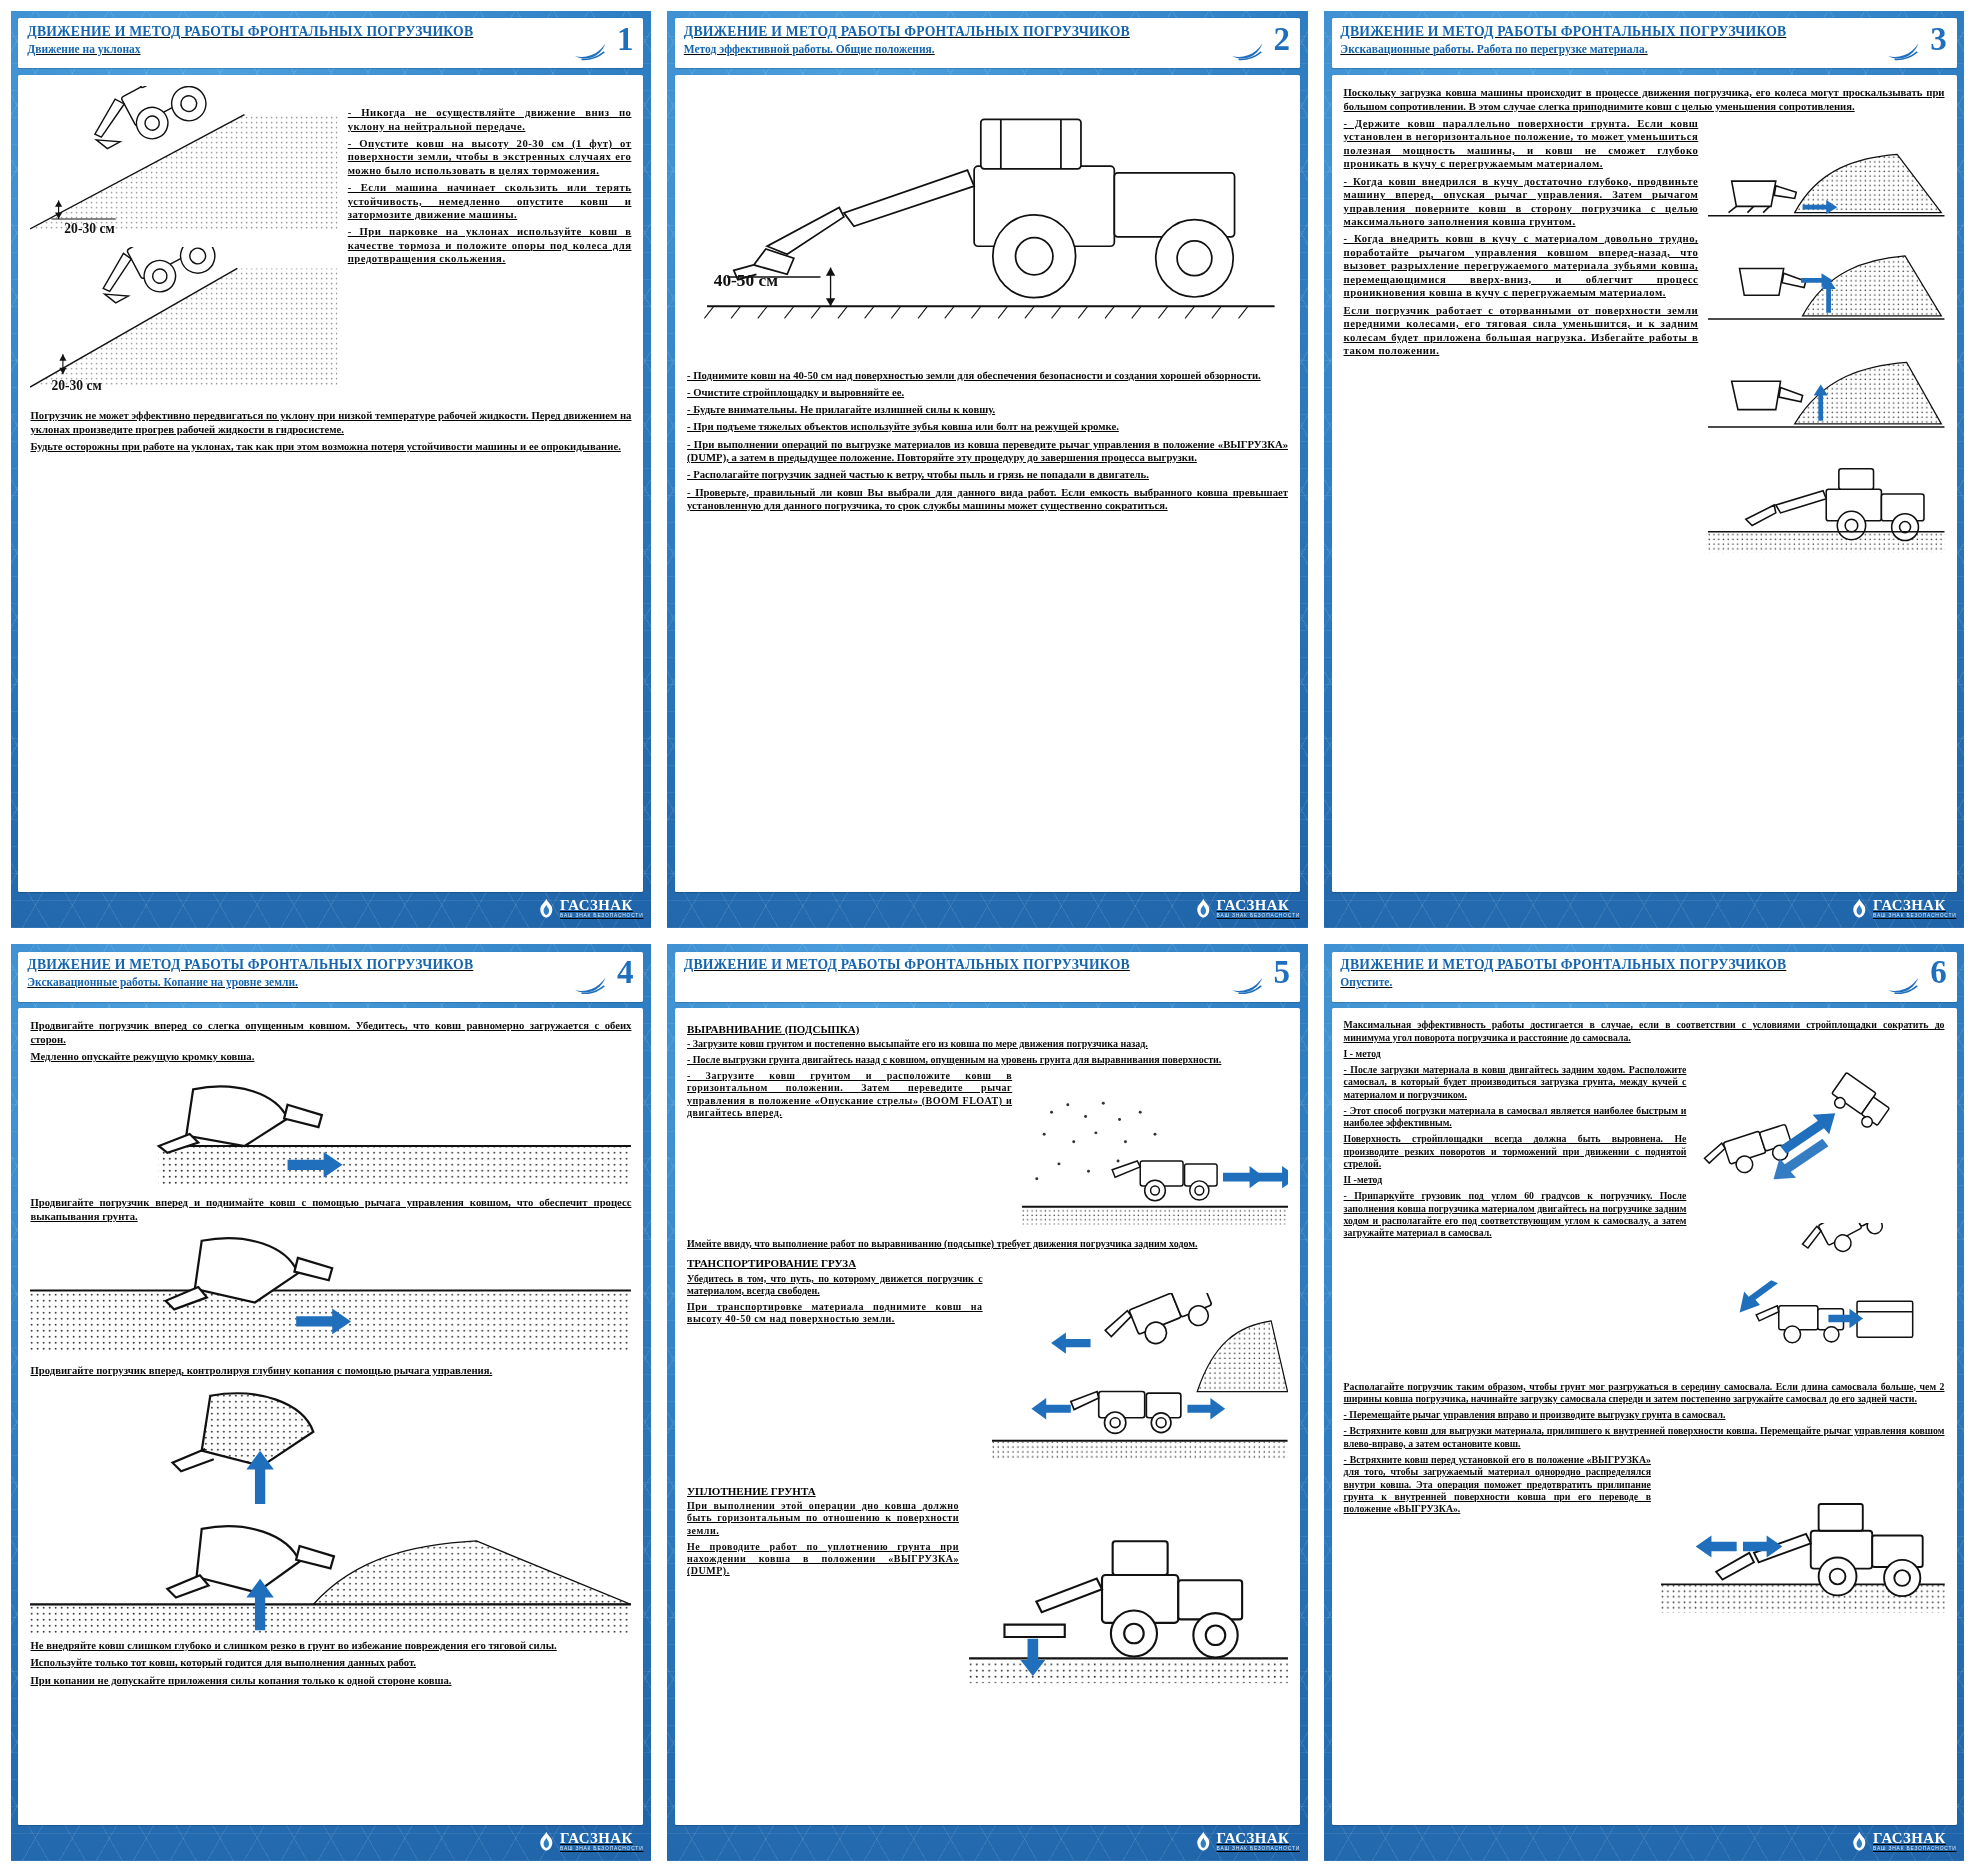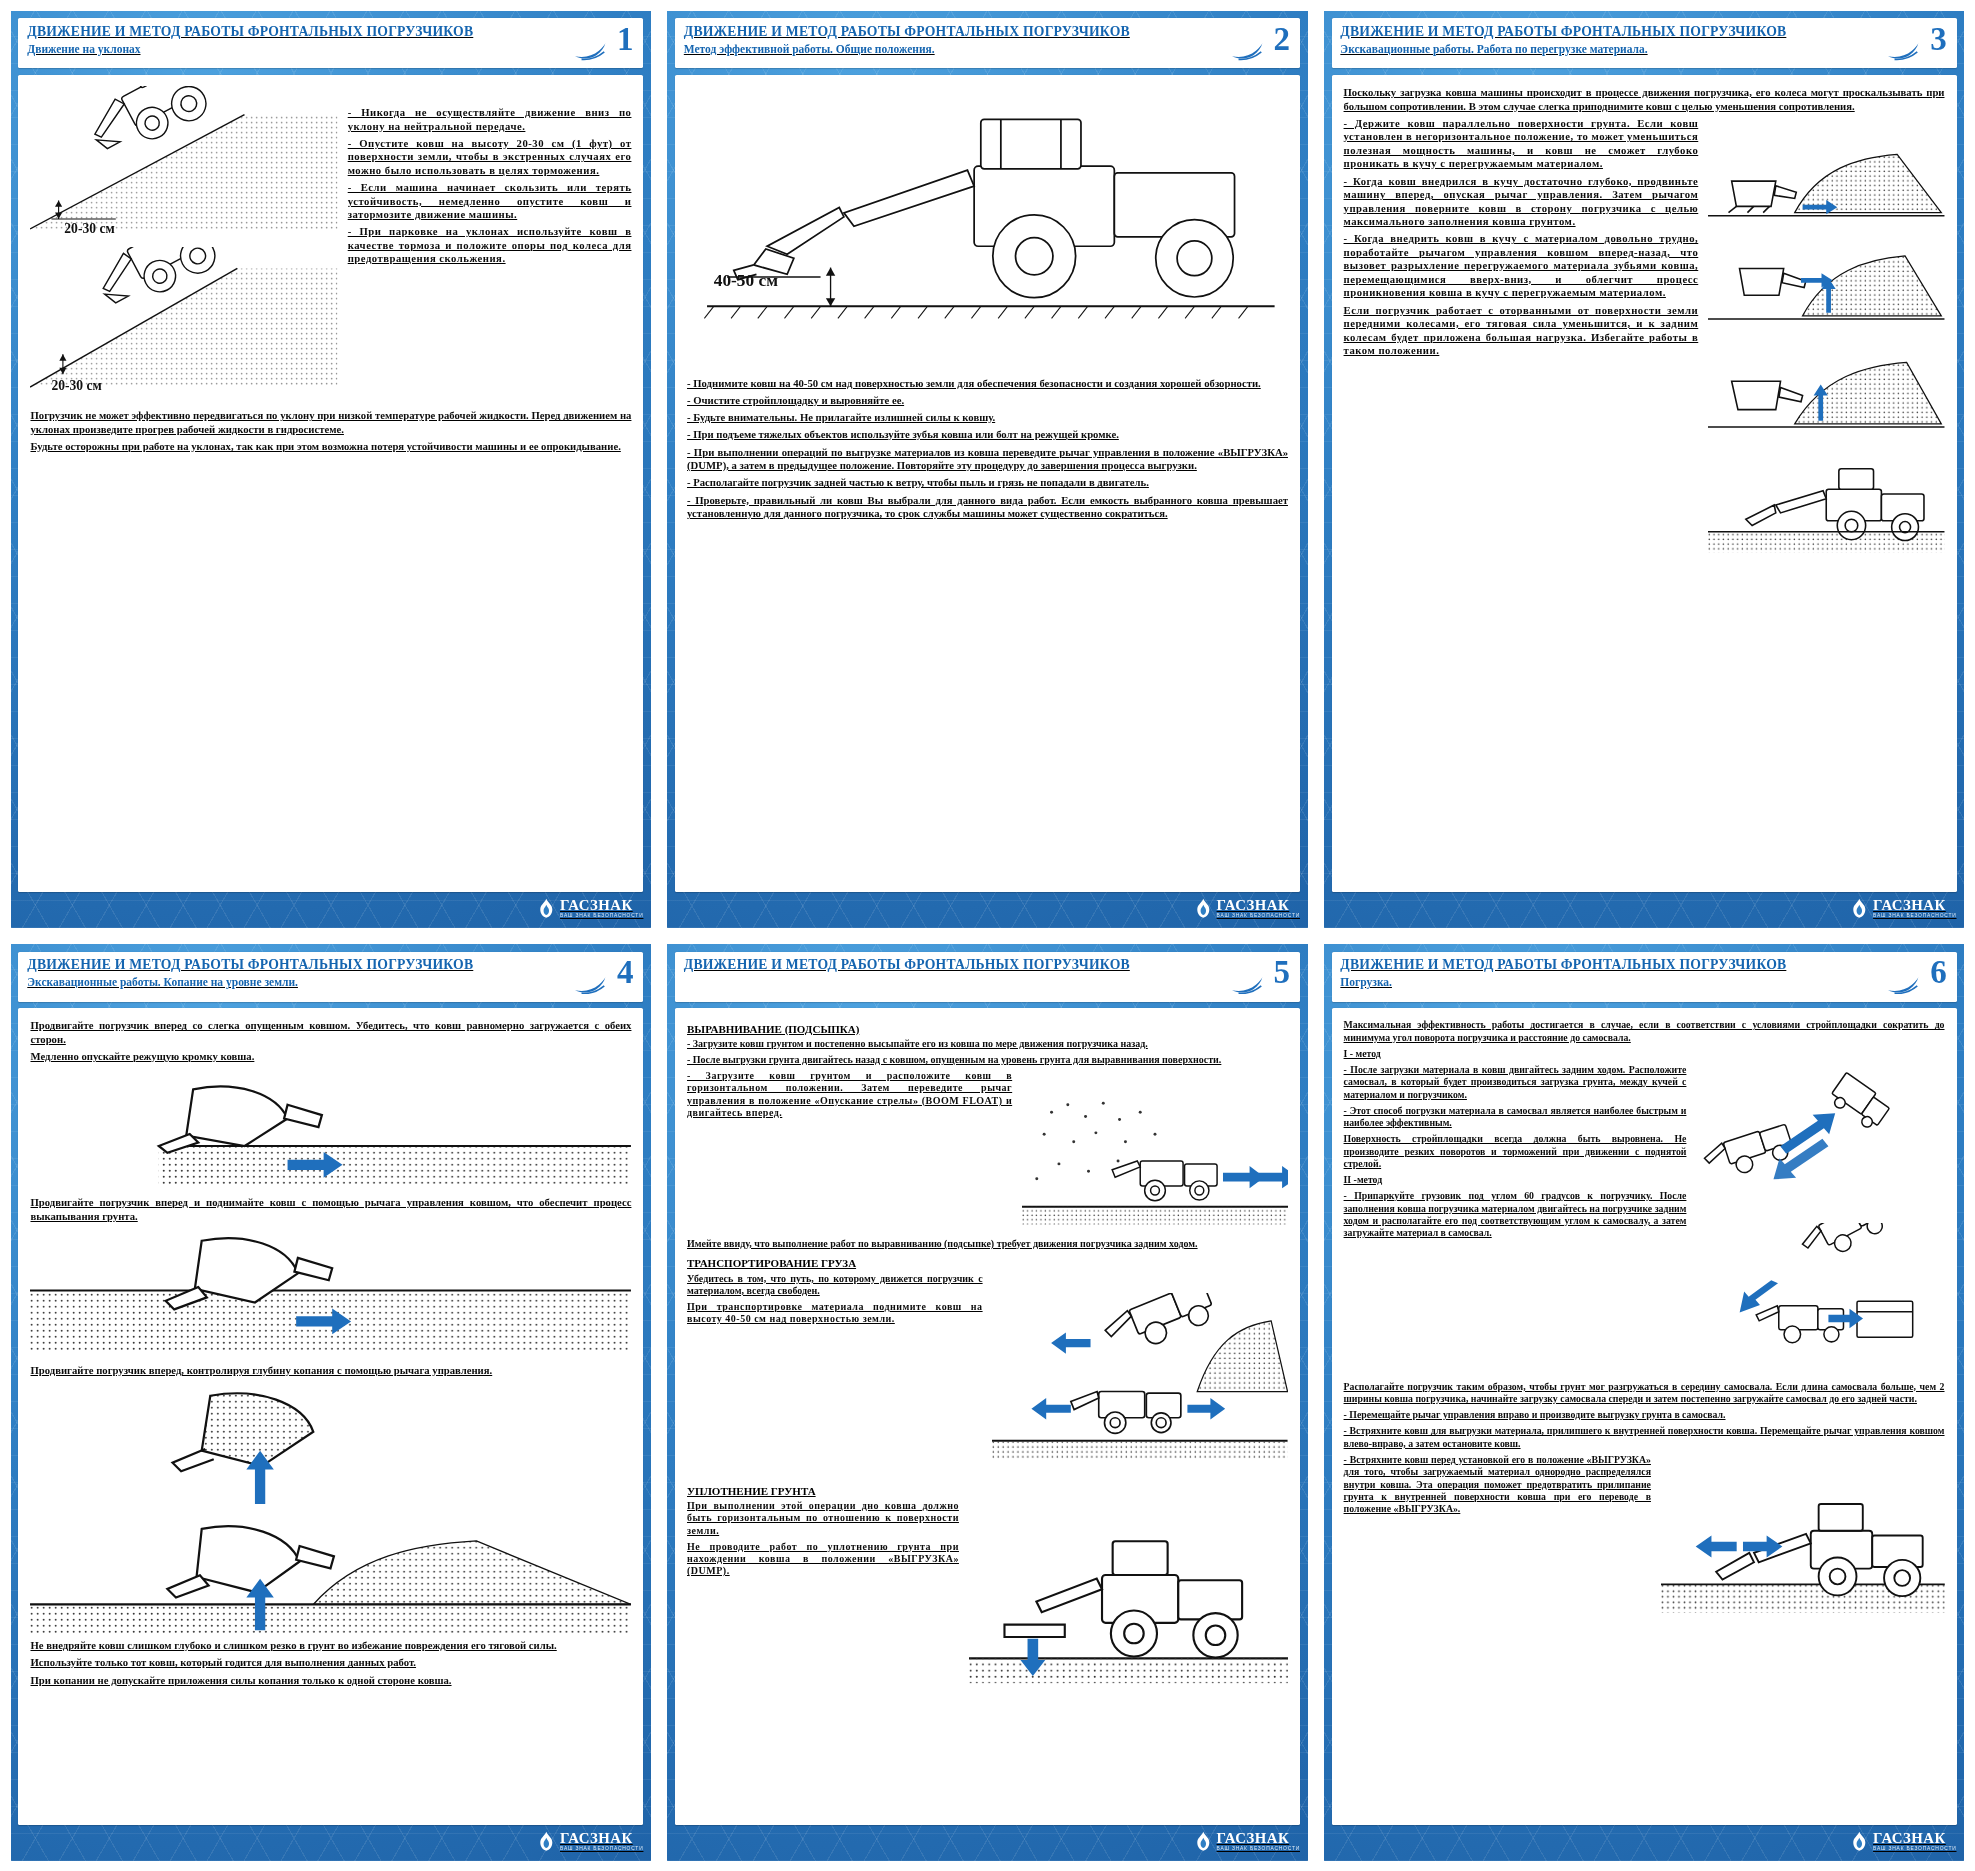--- a/index.html
+++ b/index.html
@@ -341,21 +341,21 @@
           <g stroke="#111" stroke-width="2">
             <line x1="215" y1="272" x2="215" y2="330"></line>
             <line x1="60" y1="286" x2="200" y2="286"></line>
           </g>
           <path d="M215 272 l-7 12 l14 0 Z" fill="#111"></path>
           <path d="M215 330 l-7 -12 l14 0 Z" fill="#111"></path>
           <text x="40" y="300" font-family="Liberation Serif, serif" font-size="26" font-weight="bold" fill="#111">40-50 см</text>
         </svg>
       </div>
 
-      <div style="margin-top:10px">
+      <div style="margin-top:2px">
         <p class="ptxt">- Поднимите ковш на 40-50 см над поверхностью земли для обеспечения безопасности и создания хорошей обзорности.</p>
         <p class="ptxt">- Очистите стройплощадку и выровняйте ее.</p>
         <p class="ptxt">- Будьте внимательны. Не прилагайте излишней силы к ковшу.</p>
         <p class="ptxt">- При подъеме тяжелых объектов используйте зубья ковша или болт на режущей кромке.</p>
         <p class="ptxt">- При выполнении операций по выгрузке материалов из ковша переведите рычаг управления в положение «ВЫГРУЗКА» (DUMP), а затем в предыдущее положение. Повторяйте эту процедуру до завершения процесса выгрузки.</p>
         <p class="ptxt">- Располагайте погрузчик задней частью к ветру, чтобы пыль и грязь не попадали в двигатель.</p>
         <p class="ptxt">- Проверьте, правильный ли ковш Вы выбрали для данного вида работ. Если емкость выбранного ковша превышает установленную для данного погрузчика, то срок службы машины может существенно сократиться.</p>
       </div>
     </div>
 
@@ -744,21 +744,21 @@
           <div class="logo-sub">ВАШ ЗНАК БЕЗОПАСНОСТИ</div>
         </div>
       </div>
     </div>
   </div>
 
   <div class="poster">
     <div class="hdr">
       <div class="hdr-texts">
         <div class="hdr-title">ДВИЖЕНИЕ И МЕТОД РАБОТЫ ФРОНТАЛЬНЫХ ПОГРУЗЧИКОВ</div>
-        <div class="hdr-sub">Погрузка.</div>
+        <div class="hdr-sub">Опустите.</div>
       </div>
       <div class="hdr-num-wrap">
         <div class="hdr-num">6</div>
         <svg class="swoosh" viewBox="0 0 74 34">
           <path d="M2 26 C 18 30, 34 26, 46 16 C 52 11, 56 6, 58 2 C 56 10, 50 18, 42 24 C 32 31, 16 33, 2 26 Z" fill="#1f6fbd"></path>
           <path d="M14 32 C 28 33, 44 28, 56 18" stroke="#1f6fbd" stroke-width="3" fill="none"></path>
         </svg>
       </div>
     </div>
 

